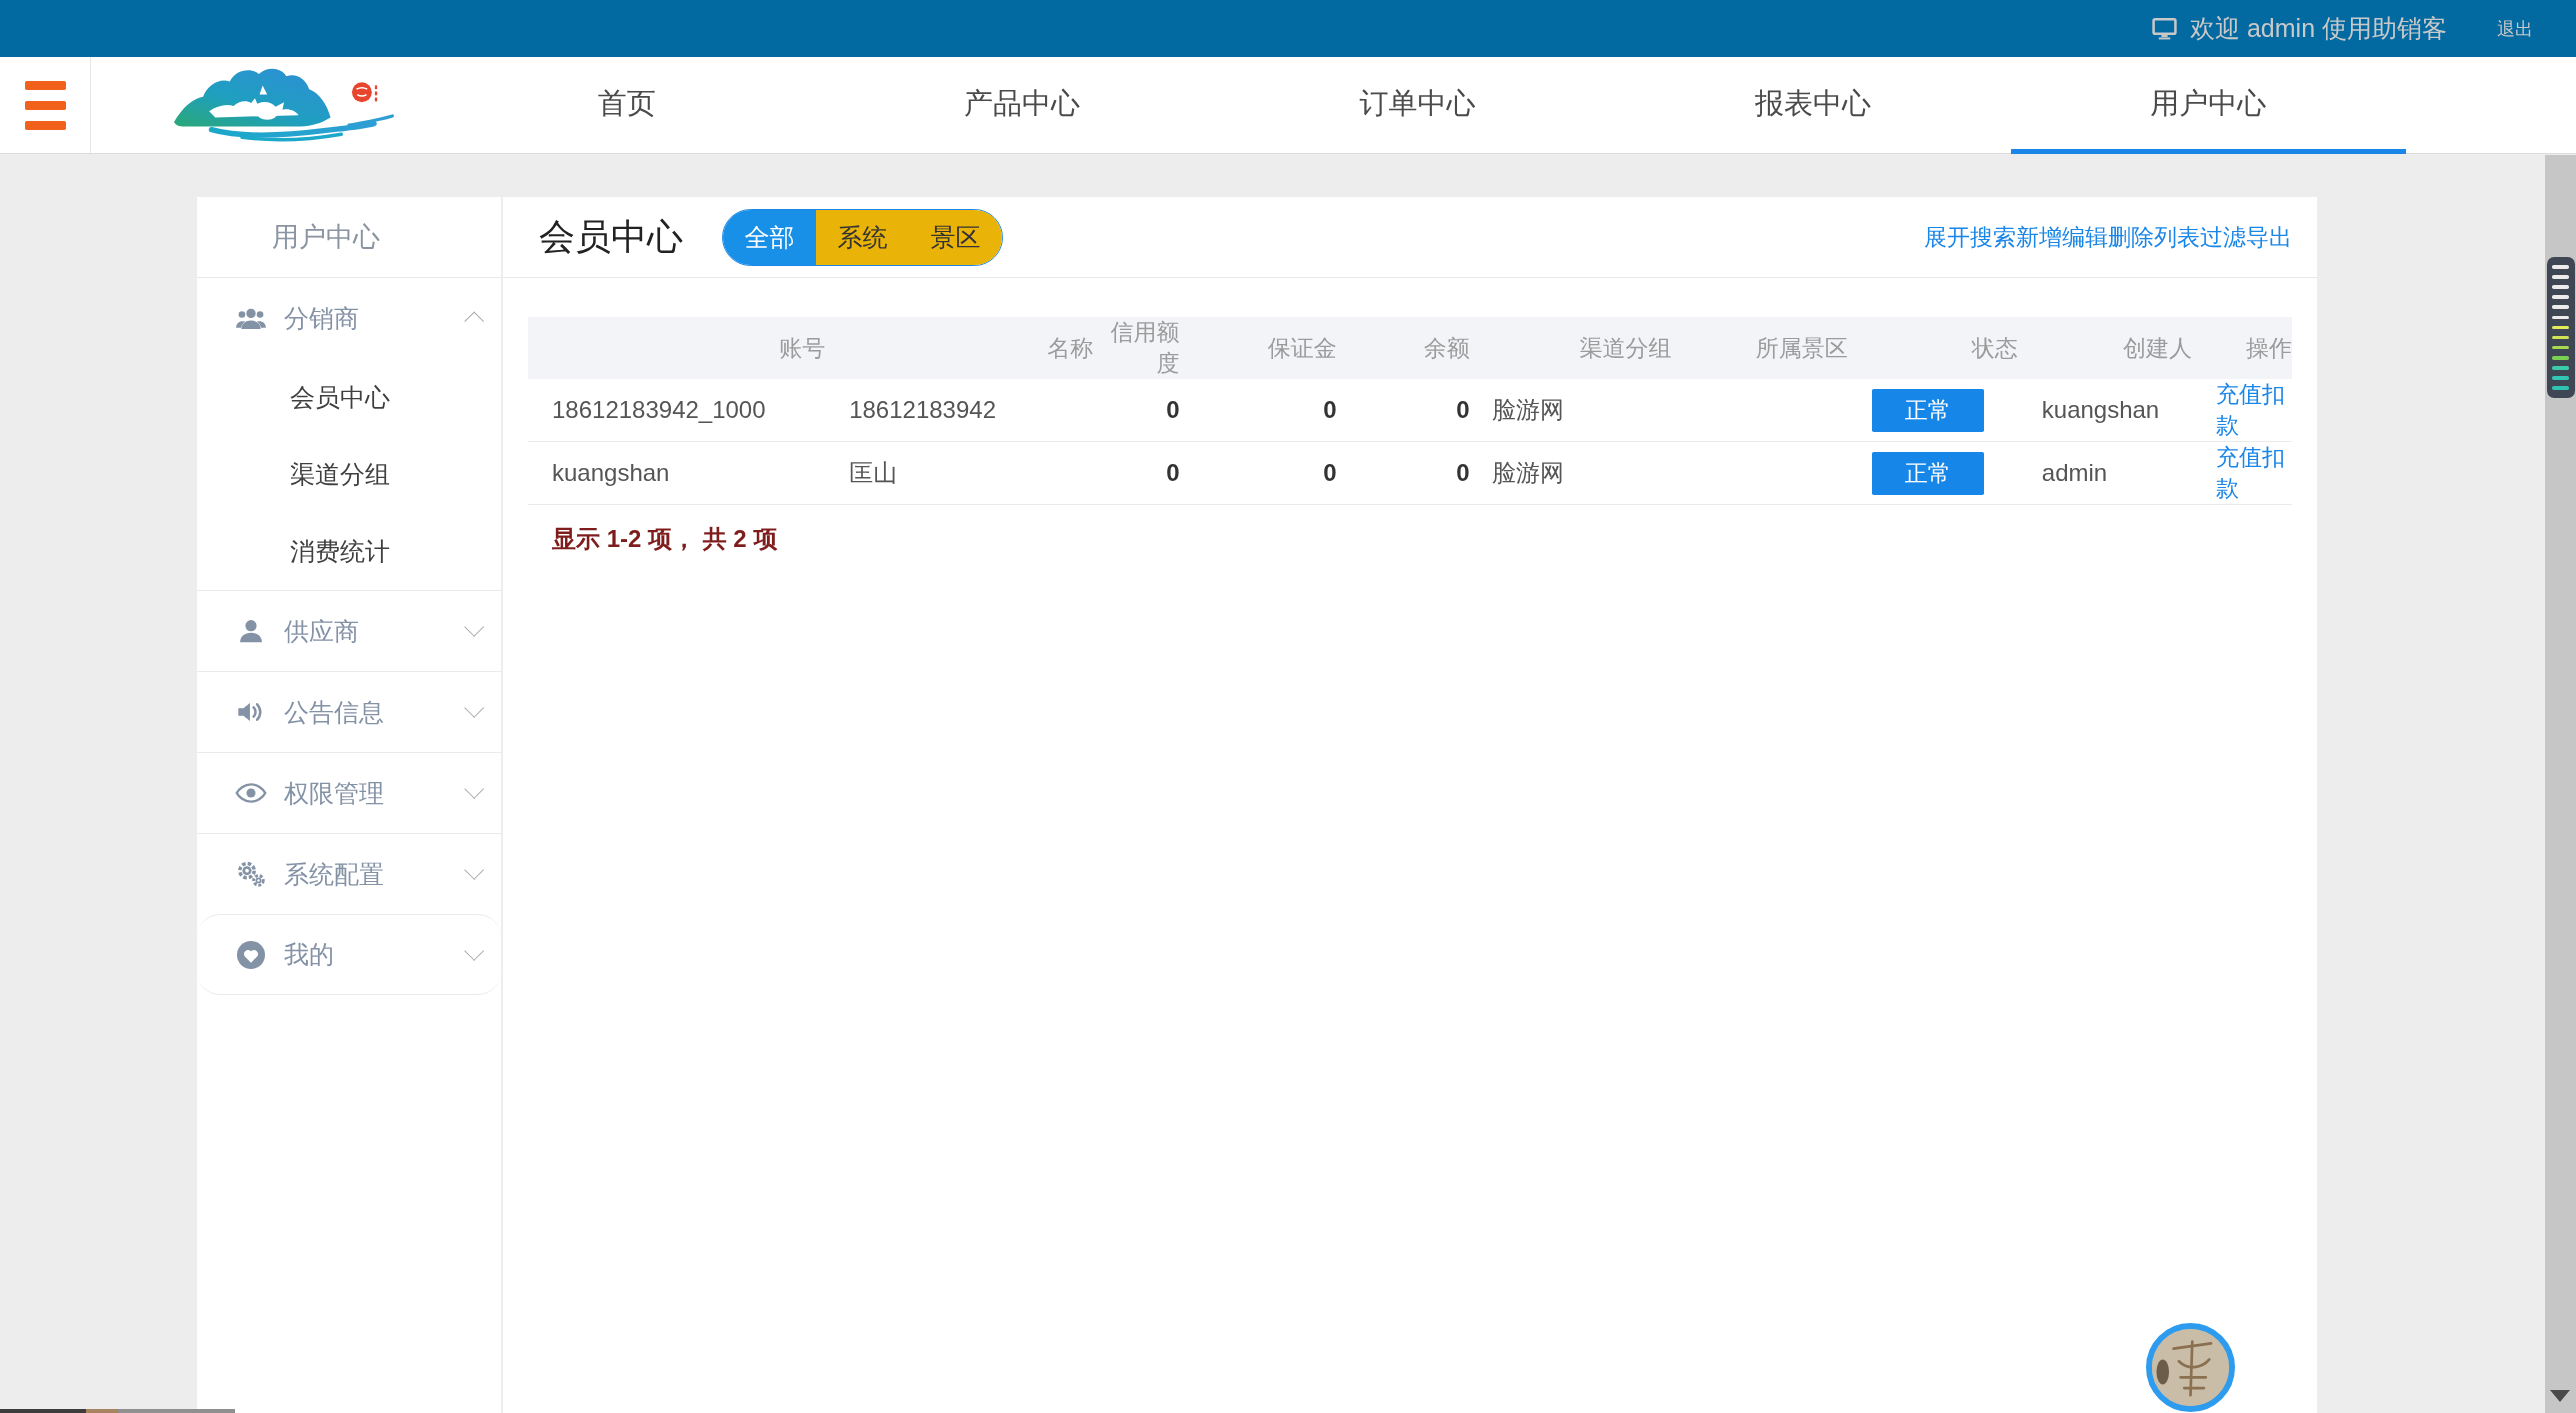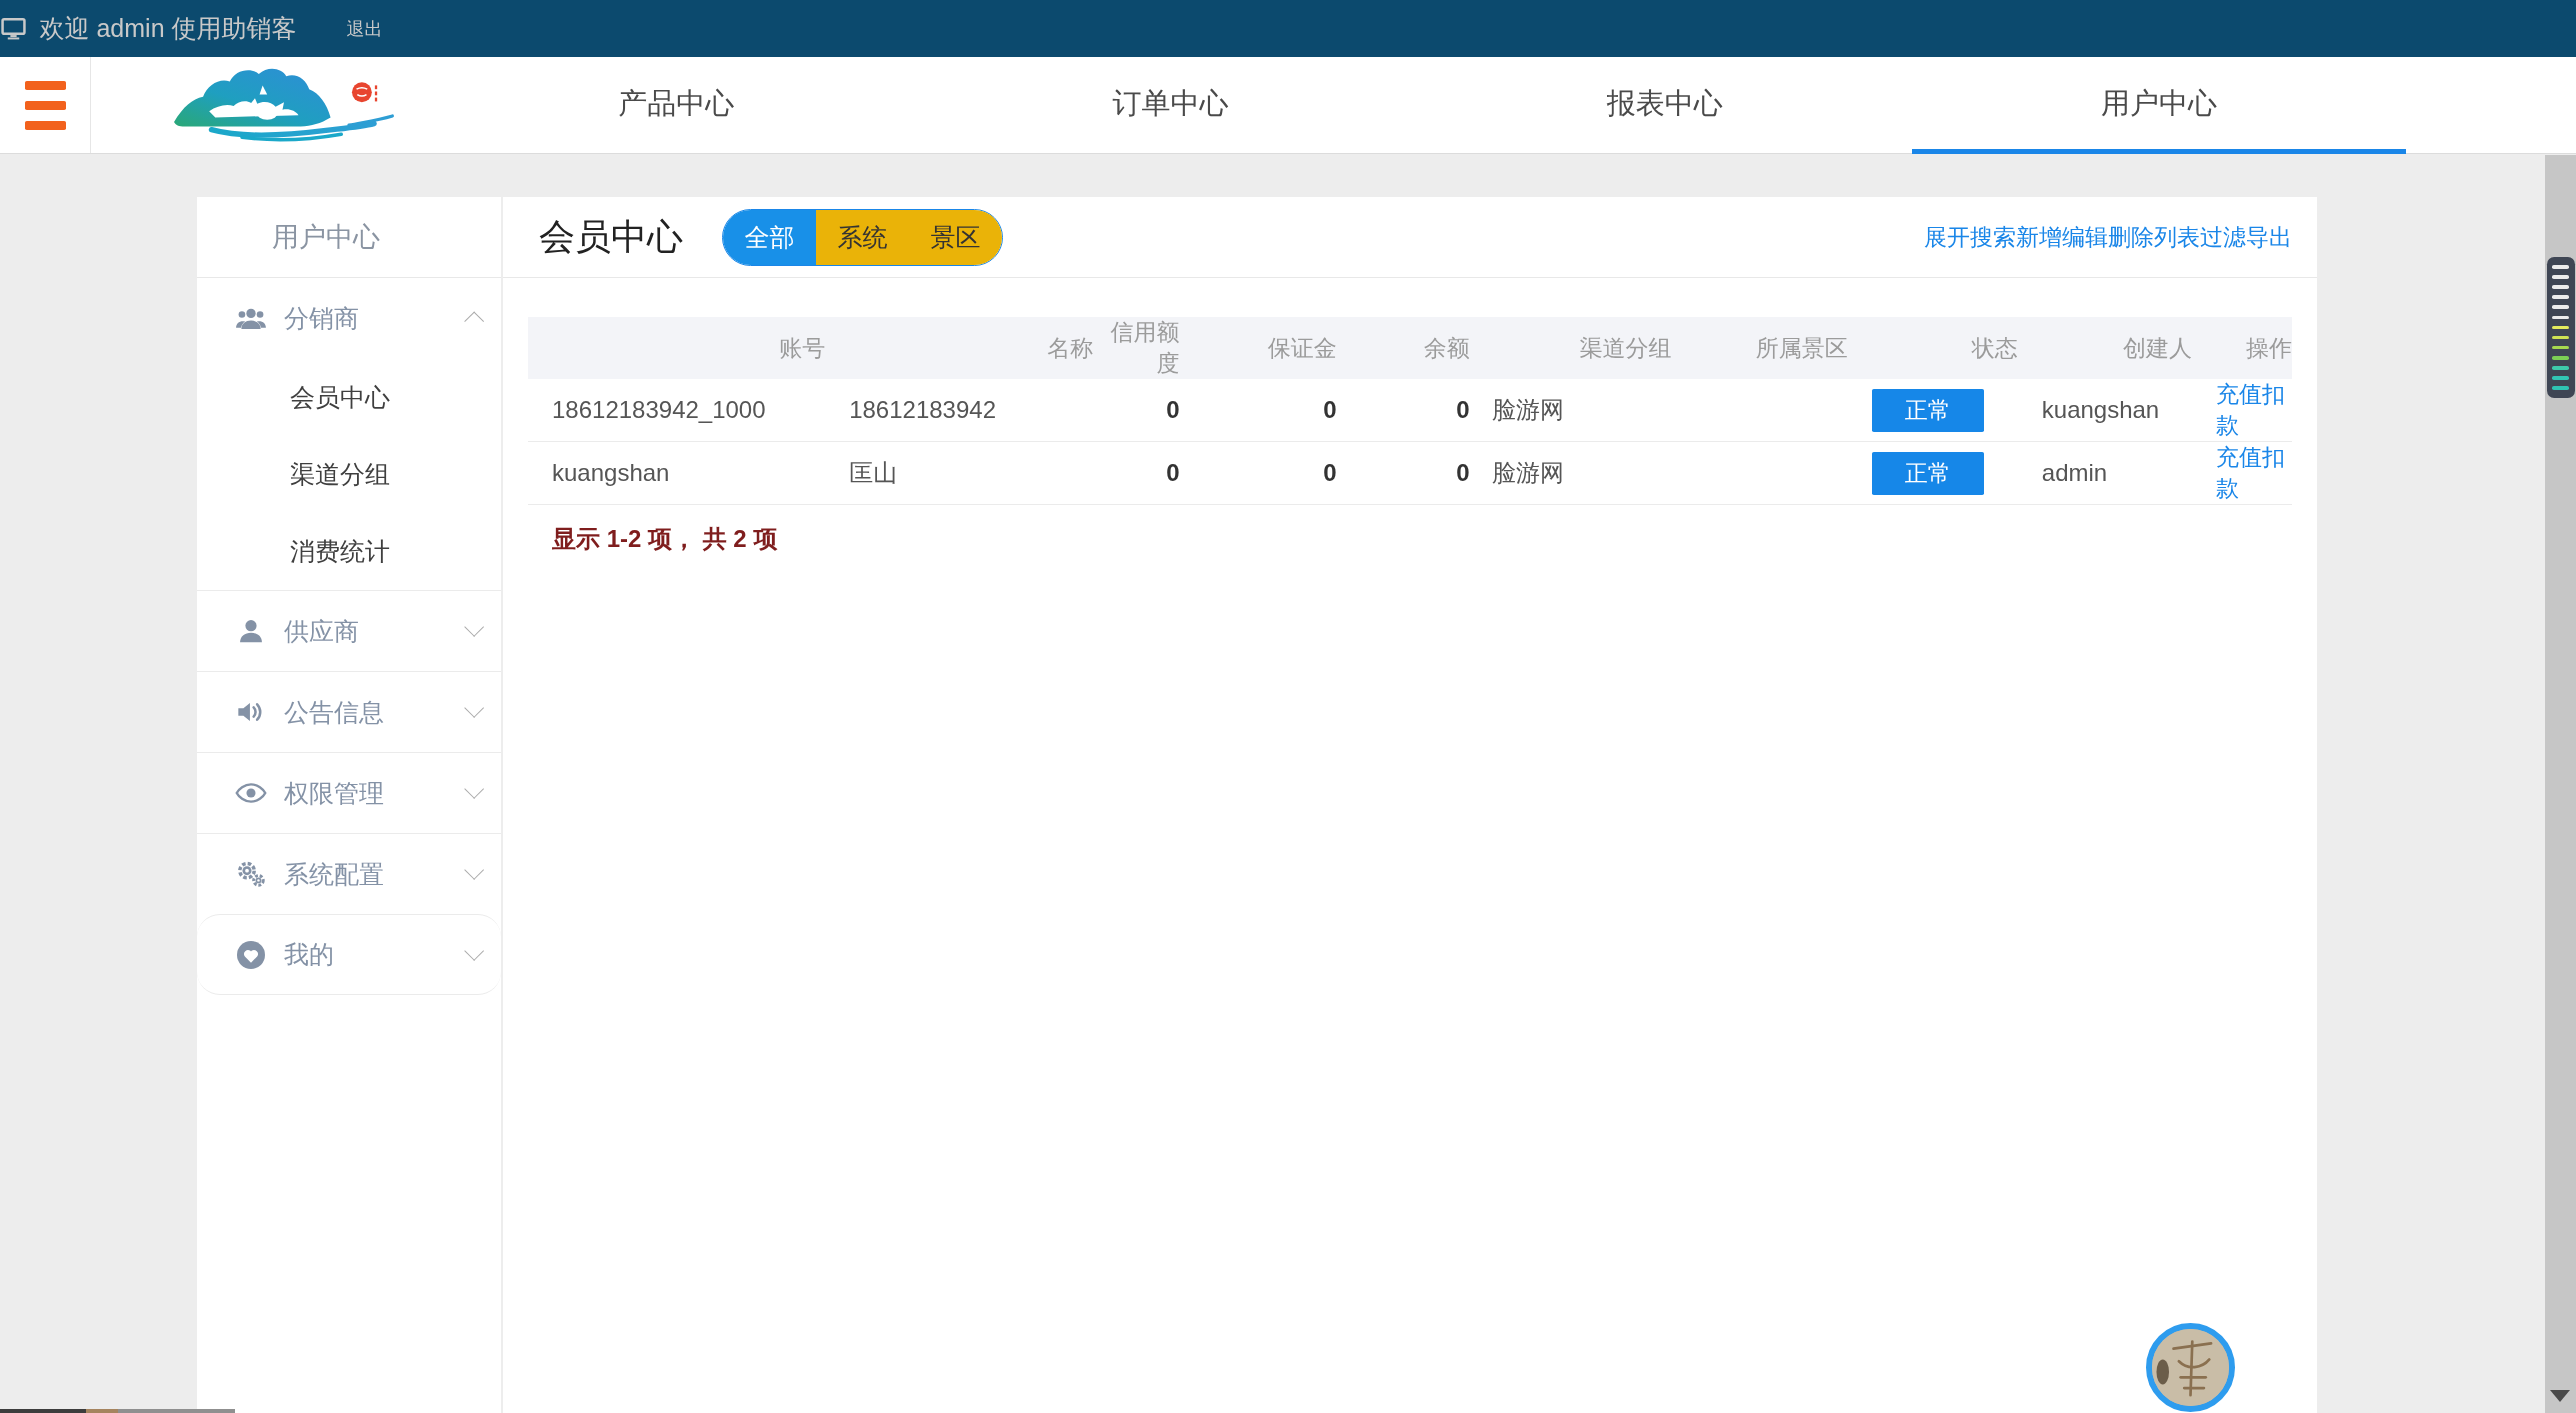--- a/index.html
+++ b/index.html
@@ -1,21 +1,21 @@
 <!DOCTYPE html>
 <html style="font-size:14.3px"><head>
 <meta charset="utf-8">
 <style>
   * { margin:0; padding:0; box-sizing:border-box; }
   html,body { width:2576px; height:1413px; overflow:hidden; }
   body { background:#ededed; font-family:"Liberation Sans","DejaVu Sans",sans-serif; position:relative; }
 
   
-  .topbar { position:absolute; left:0; top:0; width:2576px; height:57px; background:#0c4a6e;
-            display:flex; align-items:center; padding-right:43px; gap:50px; }
+  .topbar { position:absolute; left:0; top:0; width:2576px; height:57px; background:#0369a1;
+            display:flex; align-items:center; justify-content:flex-end; padding-right:43px; gap:50px; }
   .topbar-left-group { display:flex; align-items:center; gap:12.5px; color:#c9c9c9; font-size:25px; }
   .topbar a, .logout { color:#c9c9c9; font-size:18px; text-decoration:none; cursor:pointer; }
 
   
   .navbar { position:absolute; left:0; top:57px; width:2576px; height:97px; background:#ffffff;
             border-bottom:1.8px solid #dcdcdc; }
   .hamburger { position:absolute; left:25px; top:24px; width:41px; height:49px; display:flex;
                flex-direction:column; justify-content:space-between; cursor:pointer; }
   .hamburger span { display:block; width:41px; height:9px; background:#f2611c; border-radius:1.8px; }
   .nav-vdiv { position:absolute; left:90px; top:0; width:0.9px; height:96px; background:#e6e6e6; }
@@ -126,20 +126,21 @@
     <path d="M95 96 C140 102 185 99 225 92" stroke="#1ba8c9" stroke-width="4.5" fill="none" stroke-linecap="round"></path>
     <path d="M235 80 C255 76 272 74 292 68" stroke="#2e9ed4" stroke-width="4" fill="none" stroke-linecap="round"></path>
     <circle cx="252" cy="37" r="13" fill="#e8452f"></circle>
     <path d="M245 33 q7 -4 14 0 M246 40 q6 4 12 0" stroke="#ffffff" stroke-width="2" fill="none"></path>
     <rect x="269" y="28" width="3" height="5" fill="#e8452f"></rect>
     <rect x="269" y="36" width="3" height="5" fill="#e8452f"></rect>
     <rect x="269" y="44" width="3" height="5" fill="#e8452f"></rect>
   </svg>
 
   <div class="nav-items">
+    <div class="nav-item">首页</div>
     <div class="nav-item">产品中心</div>
     <div class="nav-item">订单中心</div>
     <div class="nav-item">报表中心</div>
     <div class="nav-item active">用户中心</div>
   </div>
 </div>
 
 <div class="sidebar">
   <div class="side-title">用户中心</div>
 

